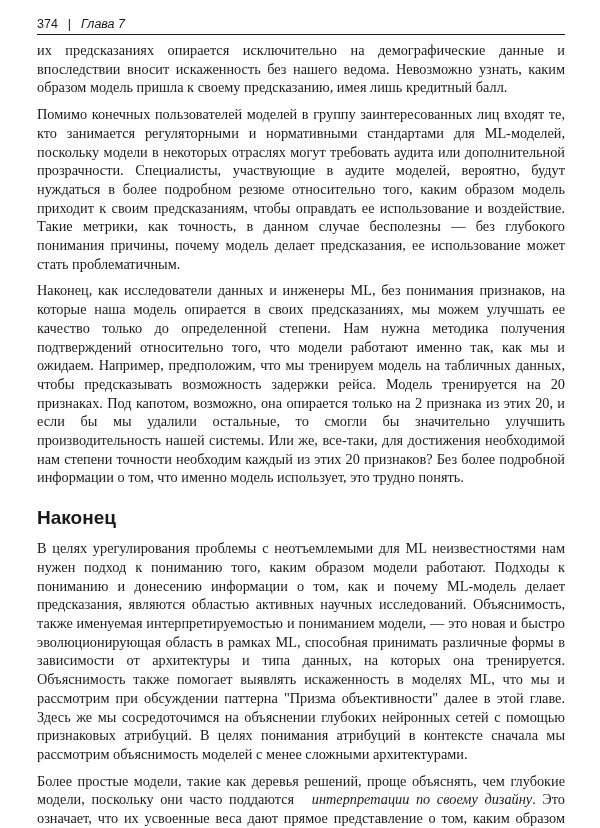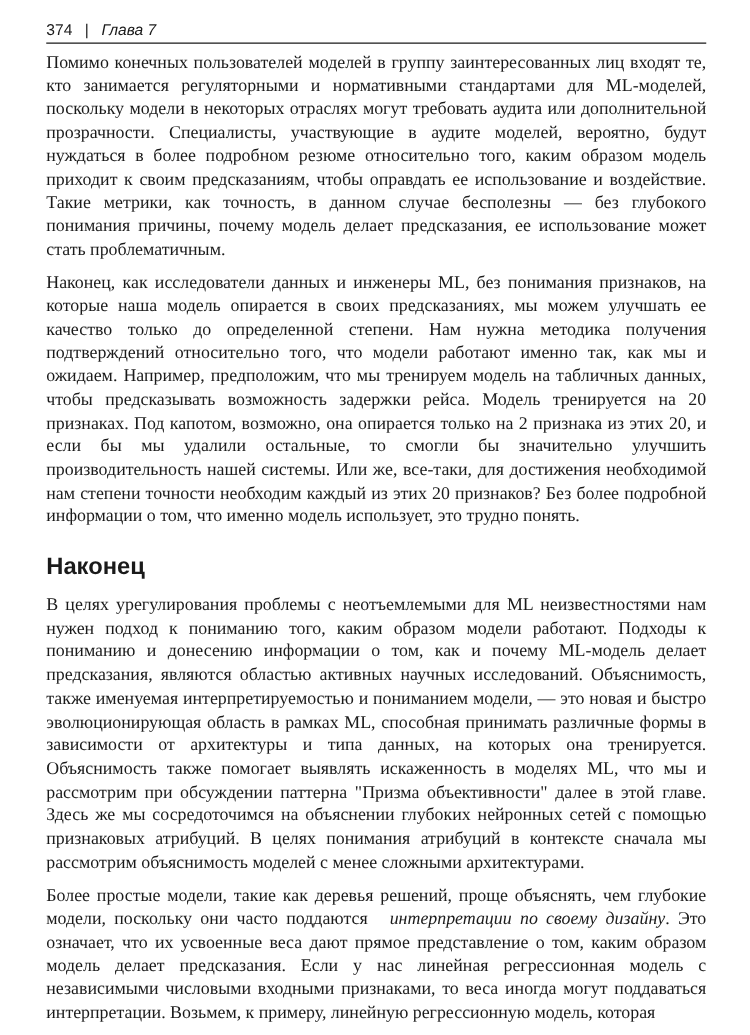--- a/index.html
+++ b/index.html
@@ -28,20 +28,21 @@
 </head>
 <body>
 
 <div class="header">
   <span class="pnum">374</span>
   <span class="sep">|</span>
   <span class="chap">Глава 7</span>
 </div>
 
 <div class="content">
+  <p>их предсказаниях опирается исключительно на демографические данные и впоследствии вносит искаженность без нашего ведома. Невозможно узнать, каким образом модель пришла к своему предсказанию, имея лишь кредитный балл.</p>
   <p>Помимо конечных пользователей моделей в группу заинтересованных лиц входят те, кто занимается регуляторными и нормативными стандартами для ML-моделей, поскольку модели в некоторых отраслях могут требовать аудита или дополнительной прозрачности. Специалисты, участвующие в аудите моделей, вероятно, будут нуждаться в более подробном резюме относительно того, каким образом модель приходит к своим предсказаниям, чтобы оправдать ее использование и воздействие. Такие метрики, как точность, в данном случае бесполезны — без глубокого понимания причины, почему модель делает предсказания, ее использование может стать проблематичным.</p>
   <p>Наконец, как исследователи данных и инженеры ML, без понимания признаков, на которые наша модель опирается в своих предсказаниях, мы можем улучшать ее качество только до определенной степени. Нам нужна методика получения подтверждений относительно того, что модели работают именно так, как мы и ожидаем. Например, предположим, что мы тренируем модель на табличных данных, чтобы предсказывать возможность задержки рейса. Модель тренируется на 20 признаках. Под капотом, возможно, она опирается только на 2 признака из этих 20, и если бы мы удалили остальные, то смогли бы значительно улучшить производительность нашей системы. Или же, все-таки, для достижения необходимой нам степени точности необходим каждый из этих 20 признаков? Без более подробной информации о том, что именно модель использует, это трудно понять.</p>
 
   <h2>Наконец</h2>
 
   <p>В целях урегулирования проблемы с неотъемлемыми для ML неизвестностями нам нужен подход к пониманию того, каким образом модели работают. Подходы к пониманию и донесению информации о том, как и почему ML-модель делает предсказания, являются областью активных научных исследований. Объяснимость, также именуемая интерпретируемостью и пониманием модели, — это новая и быстро эволюционирующая область в рамках ML, способная принимать различные формы в зависимости от архитектуры и типа данных, на которых она тренируется. Объяснимость также помогает выявлять искаженность в моделях ML, что мы и рассмотрим при обсуждении паттерна "Призма объективности" далее в этой главе. Здесь же мы сосредоточимся на объяснении глубоких нейронных сетей с помощью признаковых атрибуций. В целях понимания атрибуций в контексте сначала мы рассмотрим объяснимость моделей с менее сложными архитектурами.</p>
   <p>
     <span>Более простые модели, такие как деревья решений, проще объяснять, чем глубокие модели, поскольку они часто поддаются </span><em>интерпретации по своему дизайну</em><span>. Это означает, что их усвоенные веса дают прямое представление о том, каким образом модель делает предсказания. Если у нас линейная регрессионная модель с независимыми числовыми входными признаками, то веса иногда могут поддаваться интерпретации. Возьмем, к примеру, линейную регрессионную модель, которая</span>
   </p>
 </div>

